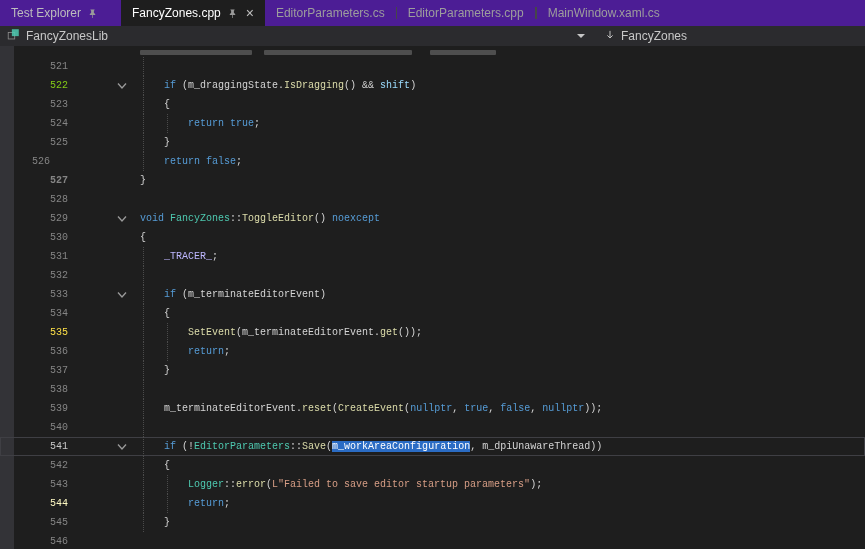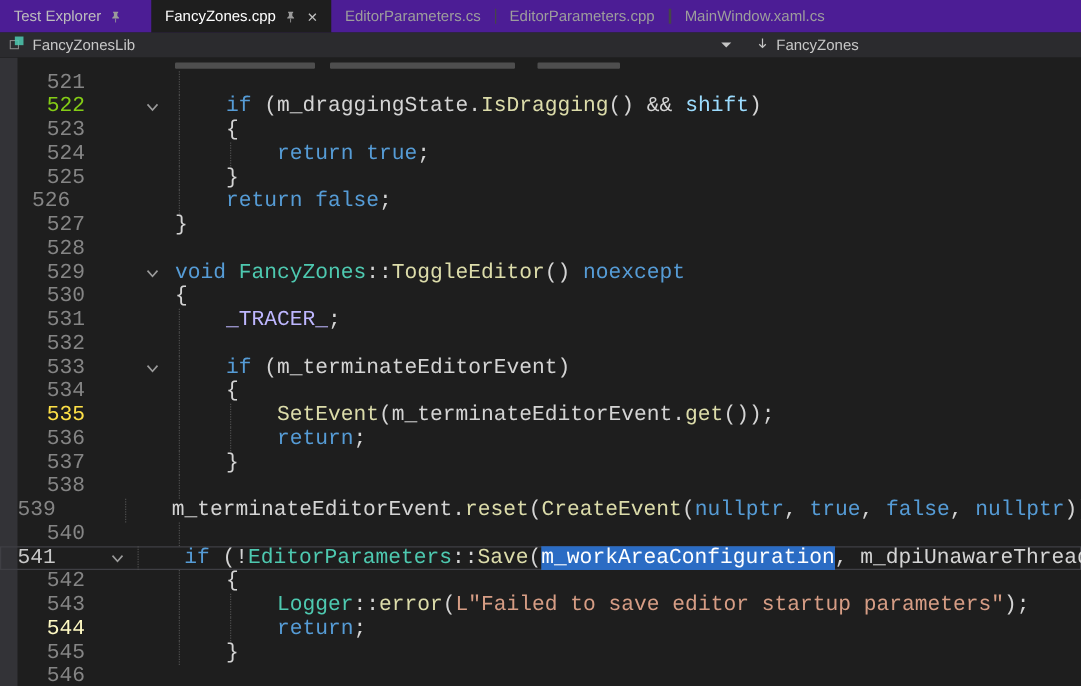--- a/index.html
+++ b/index.html
@@ -30,21 +30,21 @@
   .indmargin { position:absolute; left:0; top:0; bottom:0; width:14px; background:#333337; }
   .lines { position:absolute; left:0; top:0; right:0; }
   .partial { height:11px; position:relative; overflow:hidden; }
   .partial i { position:absolute; bottom:2px; height:5px; background:#8a8a8a;
                opacity:.45; border-radius:1px; }
   .partial i:nth-child(1){ left:140px; width:112px; }
   .partial i:nth-child(2){ left:264px; width:148px; }
   .partial i:nth-child(3){ left:430px; width:66px; }
 
   .row { display:flex; height:19px; line-height:19px;
-         font-family:"Liberation Mono", monospace; font-size:17px; }
+         font-family:"Liberation Mono", monospace; font-size:10px; }
   .row.current { box-shadow: inset 0 0 0 1px #3f3f44; }
   .ln { width:64px; margin-left:14px; padding-right:10px; text-align:right; }
   .fold { width:20px; margin-left:34px; display:flex; align-items:center; justify-content:center; }
   .code { position:relative; flex:1; white-space:pre; padding-left:8px; }
   .guide { position:absolute; top:0; bottom:0; width:0; border-left:1px dotted #4b4b4b; }
 </style>
 </head>
 <body>
 
 <div>
@@ -146,21 +146,21 @@
           <div class="ln" style="color: rgb(133, 133, 133);">525</div>
           <div class="fold"></div>
           <div class="code"><span class="guide" style="left: calc(0ch + 11px);"></span><span style="color: rgb(212, 212, 212);">    }</span></div>
         </div>
         <div class="row">
           <div class="ln" style="color: rgb(133, 133, 133); text-align: center;">526</div>
           <div class="fold"></div>
           <div class="code"><span class="guide" style="left: calc(0ch + 11px);"></span><span style="color: rgb(212, 212, 212);">    </span><span style="color: rgb(86, 156, 214);">return</span><span style="color: rgb(212, 212, 212);"> </span><span style="color: rgb(86, 156, 214);">false</span><span style="color: rgb(212, 212, 212);">;</span></div>
         </div>
         <div class="row">
-          <div class="ln" style="color: rgb(133, 133, 133);">527</div>
+          <div class="ln" style="color: rgb(133, 133, 133); font-weight: bold;">527</div>
           <div class="fold"></div>
           <div class="code"><span style="color: rgb(212, 212, 212);">}</span></div>
         </div>
         <div class="row">
           <div class="ln" style="color: rgb(133, 133, 133);">528</div>
           <div class="fold"></div>
           <div class="code"></div>
         </div>
         <div class="row">
           <div class="ln" style="color: rgb(133, 133, 133);">529</div>

